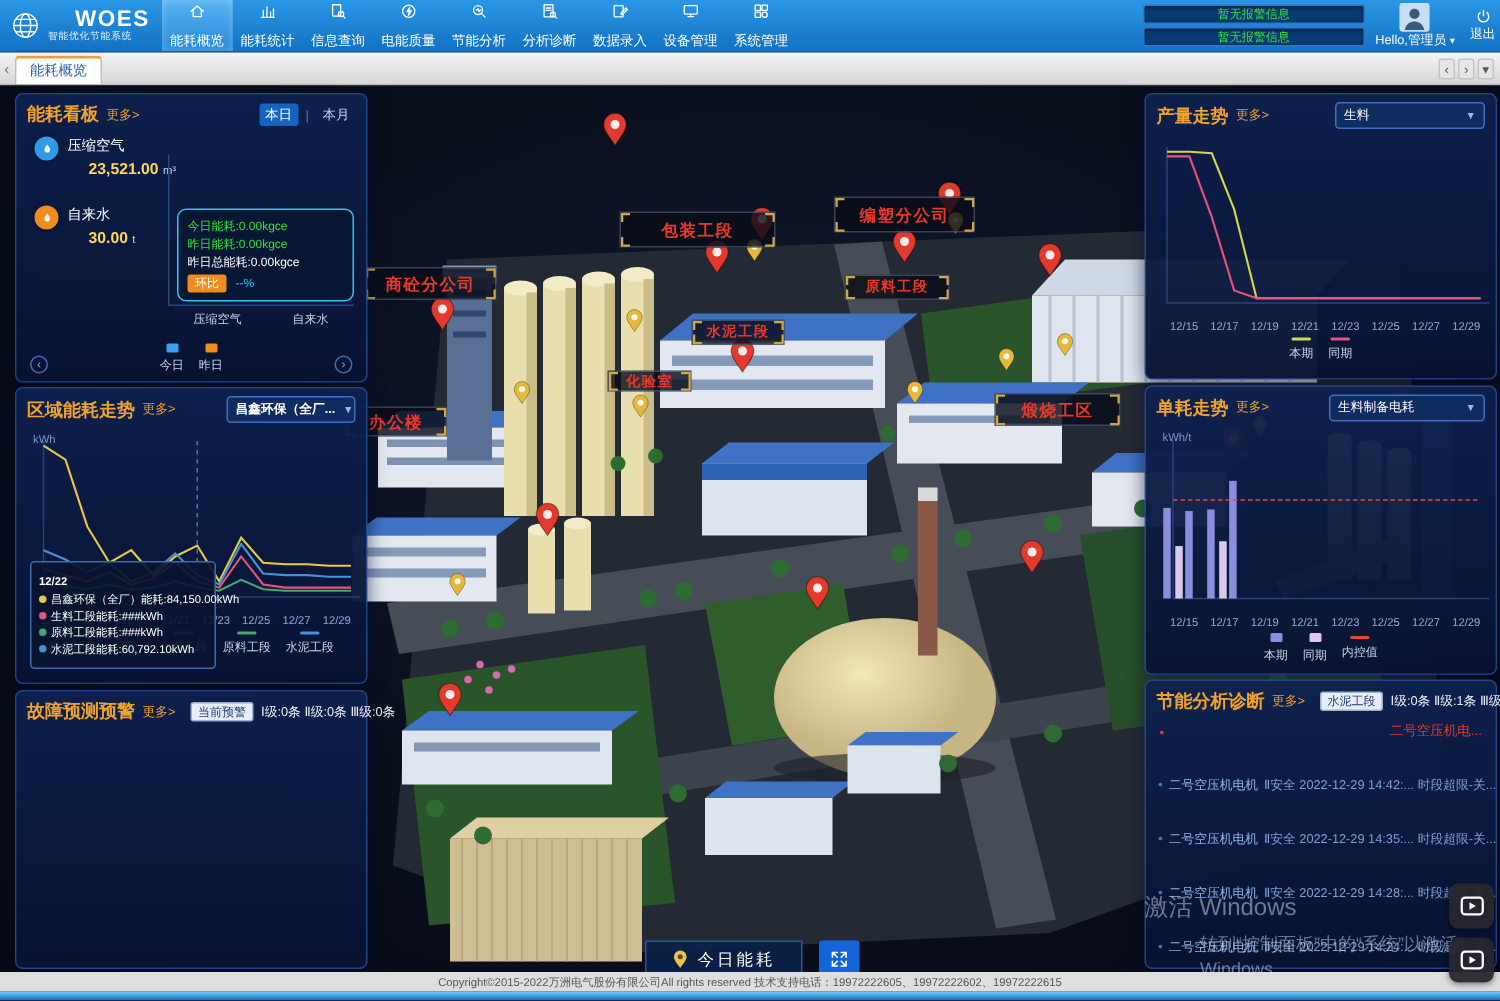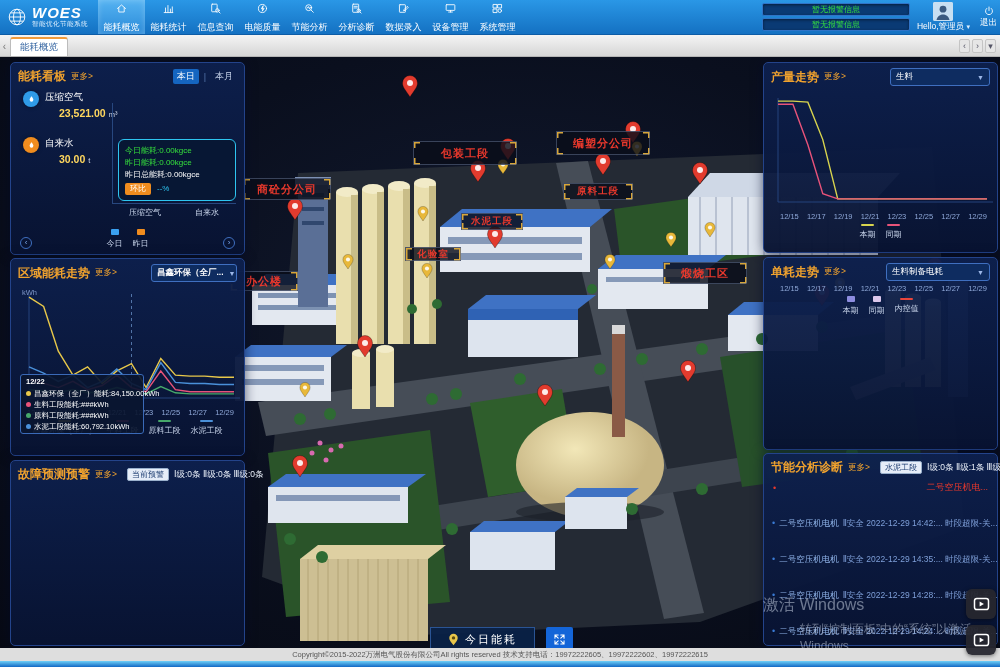--- a/index.html
+++ b/index.html
@@ -3,21 +3,21 @@
 <meta charset="utf-8">
 <style>
   html,body{margin:0;padding:0;background:#333;}
   *{box-sizing:border-box;font-family:"Liberation Sans","DejaVu Sans",sans-serif;}
   .app{position:relative;width:1000px;height:667px;overflow:hidden;background:#0a0e1a;margin:0 auto;}
 
   
   .navbar{position:relative;height:35px;background:linear-gradient(#2a97e6,#1471c2);display:flex;align-items:stretch;border-bottom:1px solid #0d5ca6;}
   .logo{display:flex;align-items:center;gap:4px;padding:0 8px 0 6px;min-width:98px;color:#fff;}
   .logo svg{width:22px;height:22px;}
-  .logo-t{font-size:15px;font-weight:bold;font-style:italic;letter-spacing:1px;line-height:15px;}
+  .logo-t{font-size:15px;font-weight:bold;letter-spacing:1px;line-height:15px;margin-left:18px;}
   .logo-s{font-size:6.5px;color:#dff0ff;letter-spacing:.5px;}
   .nav-items{display:flex;}
   .nav-item{width:47px;display:flex;flex-direction:column;align-items:center;justify-content:center;gap:2px;color:#fff;cursor:pointer;}
   .nav-item.active{background:linear-gradient(#55b3f2,#2a8ad8);box-shadow:inset 0 0 6px rgba(255,255,255,.25);}
   .nav-lab{font-size:9px;white-space:nowrap;}
   .nico{width:13px;height:13px;stroke:#fff;fill:none;stroke-width:1.6;stroke-linecap:round;stroke-linejoin:round;}
   .nav-right{margin-left:auto;display:flex;align-items:center;gap:7px;}
   .banners{display:flex;flex-direction:column;gap:2px;}
   .banner{width:148px;height:13px;background:#0a3a74;border:1px solid #2f74c8;border-radius:2px;box-shadow:inset 0 1px 3px rgba(0,0,0,.5);color:#35e03c;font-size:8px;display:flex;align-items:center;justify-content:center;}
   .user-block{display:flex;flex-direction:column;align-items:center;}
@@ -78,21 +78,21 @@
   .lg-item{display:flex;align-items:center;gap:3px;white-space:nowrap;flex-direction:column;}
   .lg-line{width:13px;height:2px;border-radius:1px;}
   .lg-box{width:8px;height:6px;border-radius:1px;}
   .arrow-circle{position:absolute;bottom:5px;width:12px;height:12px;border:1px solid #3f6fc0;border-radius:50%;color:#7fa8e8;font-size:8px;line-height:10px;text-align:center;cursor:pointer;}
   .kanban-legend{position:absolute;bottom:5px;left:0;right:0;}
 
   
   .chart-wrap{position:relative;margin:1px 4px 0;}
   .chart-unit{position:absolute;left:7px;top:2px;font-size:7.5px;color:#7e96c8;}
   .x-row{display:flex;justify-content:space-between;padding:0 10px 0 16px;font-size:7.5px;color:#8fa8d8;}
-  .region-tooltip{position:absolute;left:5px;top:88px;width:124px;z-index:5;background:rgba(10,22,48,.92);border:1px solid #3a6ab8;border-radius:3px;padding:1px 5px;font-size:7.5px;color:#fff;line-height:11px;}
+  .region-tooltip{position:absolute;left:5px;top:88px;width:124px;z-index:5;background:rgba(10,22,48,.92);border:1px solid #3a6ab8;border-radius:3px;padding:7px 5px;font-size:7.5px;color:#fff;line-height:11px;}
   .rt-date{font-weight:bold;margin-bottom:1px;}
   .rt-item{display:flex;align-items:center;gap:3px;white-space:nowrap;}
   .rt-dot{width:5px;height:5px;border-radius:50%;flex:none;}
 
   
   .marquee-row{display:flex;justify-content:space-between;align-items:center;padding:2px 9px 0;font-size:9px;color:#e8382c;}
   .mq-dot{color:#e8382c;font-size:9px;}
   .al-row{display:flex;align-items:flex-start;gap:4px;padding:0 8px;margin-top:24px;font-size:8.5px;white-space:nowrap;overflow:hidden;}
   .al-dot{color:#3a7bd5;font-size:9px;line-height:10px;}
   .al-dev{color:#8fb3e8;}
@@ -673,20 +673,34 @@
     <section class="panel" id="p-unit" style="left:763px;top:200px;height:193px;">
       <div class="p-head">
         <span class="p-title">单耗走势</span>
         <span class="p-more">更多&gt;</span>
         <span class="p-spacer"></span>
         <div class="sel" style="width:104px;">
             <span>生料制备电耗</span>
             <span class="sel-caret">▼</span>
           </div>
       </div>
+      <div class="chart-wrap">
+        <span class="chart-unit">kWh/t</span>
+        <svg id="unit-chart" width="227" height="120" viewBox="0 0 227 120">
+            <line x1="14" y1="8" x2="14" y2="114" stroke="#24427c" stroke-width="1"></line>
+            <line x1="14" y1="114" x2="225" y2="114" stroke="#24427c" stroke-width="1"></line>
+            <rect x="7.5" y="53.580000000000005" width="5" height="60.419999999999995" fill="#8d8de0"></rect>
+            <rect x="22.142857142857142" y="55.699999999999996" width="5" height="58.300000000000004" fill="#8d8de0"></rect>
+            <rect x="36.785714285714285" y="54.63999999999999" width="5" height="59.36000000000001" fill="#8d8de0"></rect>
+            <rect x="51.42857142857143" y="35.56" width="5" height="78.44" fill="#8d8de0"></rect>
+            <rect x="15.5" y="79.02" width="5" height="34.980000000000004" fill="#dcc8ec"></rect>
+            <rect x="44.785714285714285" y="75.84" width="5" height="38.16" fill="#dcc8ec"></rect>
+            <line x1="14" y1="48.28" x2="219" y2="48.28" stroke="#e8453c" stroke-dasharray="3 2" stroke-width="1"></line>
+          </svg>
+      </div>
       <div class="x-row">
           <span>12/15</span>
           <span>12/17</span>
           <span>12/19</span>
           <span>12/21</span>
           <span>12/23</span>
           <span>12/25</span>
           <span>12/27</span>
           <span>12/29</span>
         </div>

